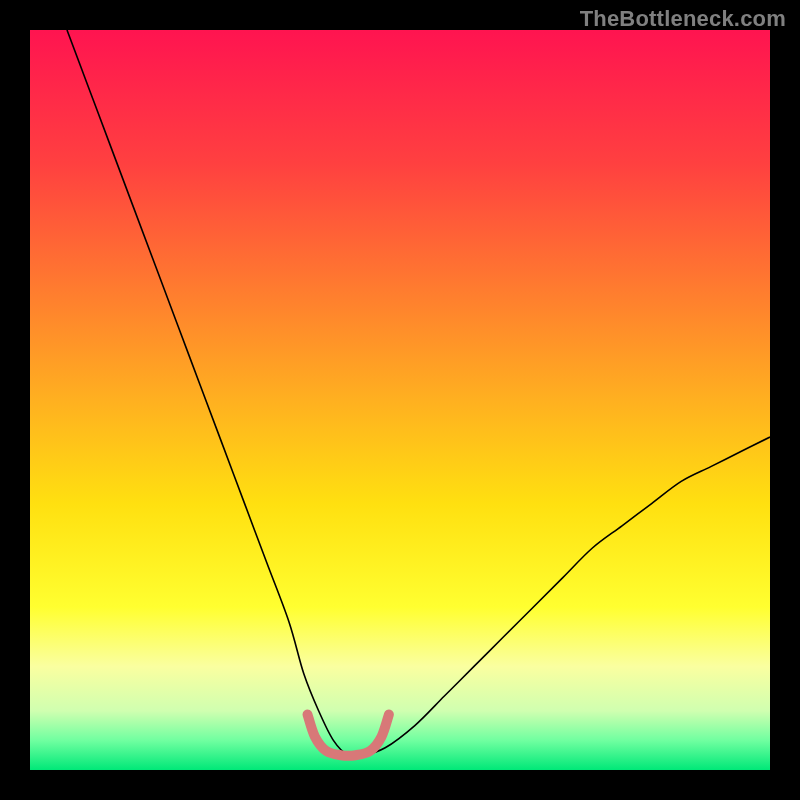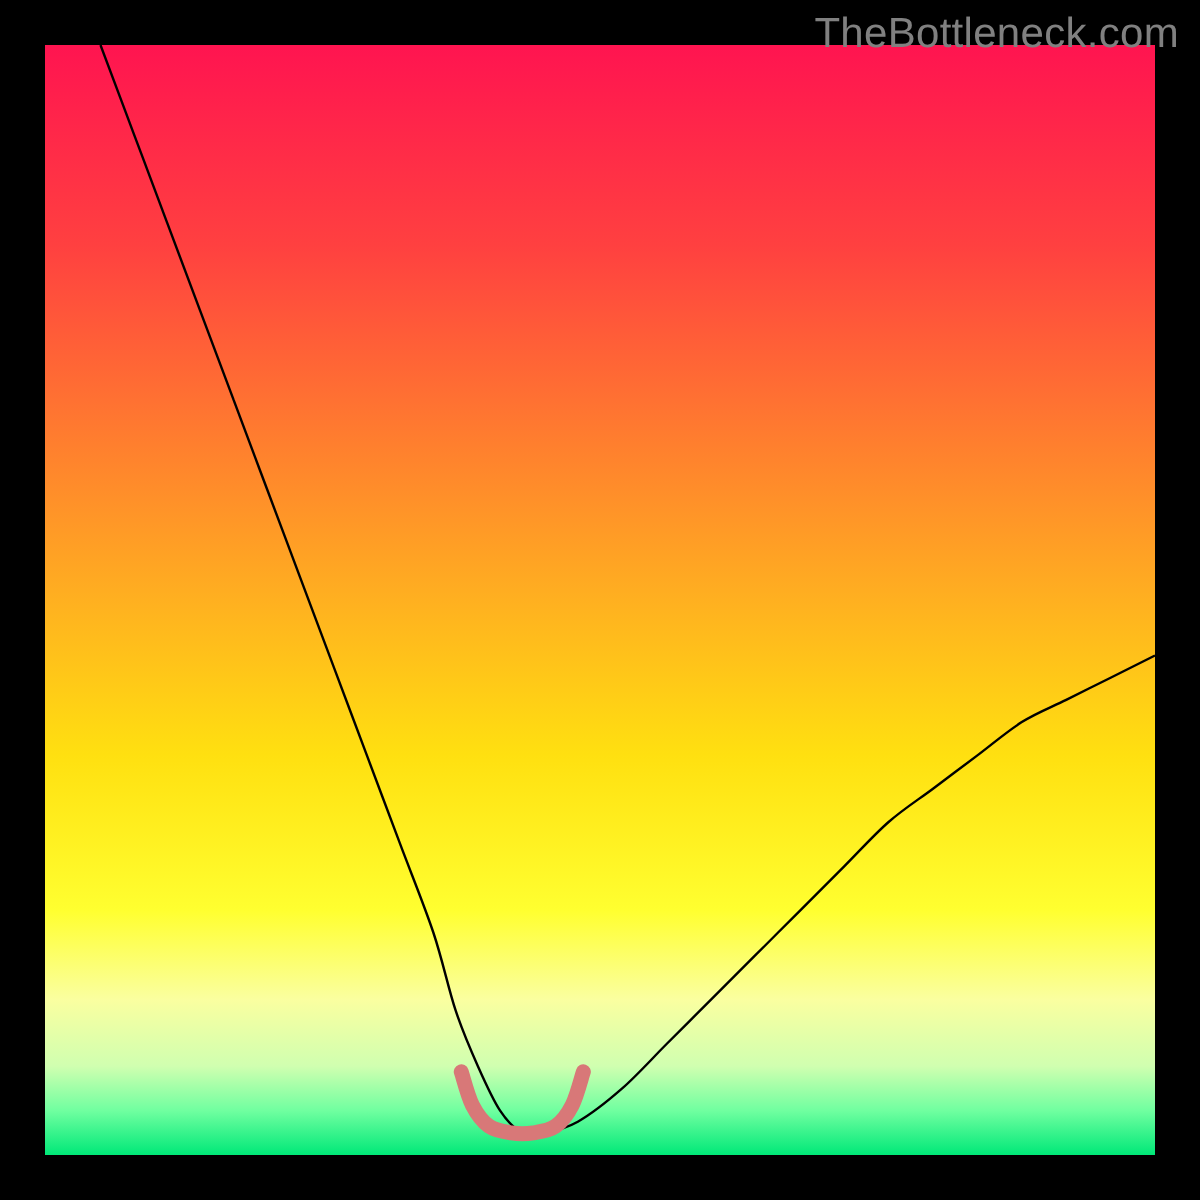--- a/index.html
+++ b/index.html
@@ -9,22 +9,22 @@
     height: 800px;
     background: #000;
     position: relative;
     font-family: Arial, sans-serif;
   }
   .watermark {
     position: absolute;
     top: 6px;
     right: 14px;
     color: #808080;
-    font-size: 28px;
-    font-weight: 400;
+    font-size: 22px;
+    font-weight: 700;
     z-index: 10;
     letter-spacing: 0.2px;
   }
   .plot-area {
     position: absolute;
     top: 30px;
     left: 30px;
     width: 740px;
     height: 740px;
   }

